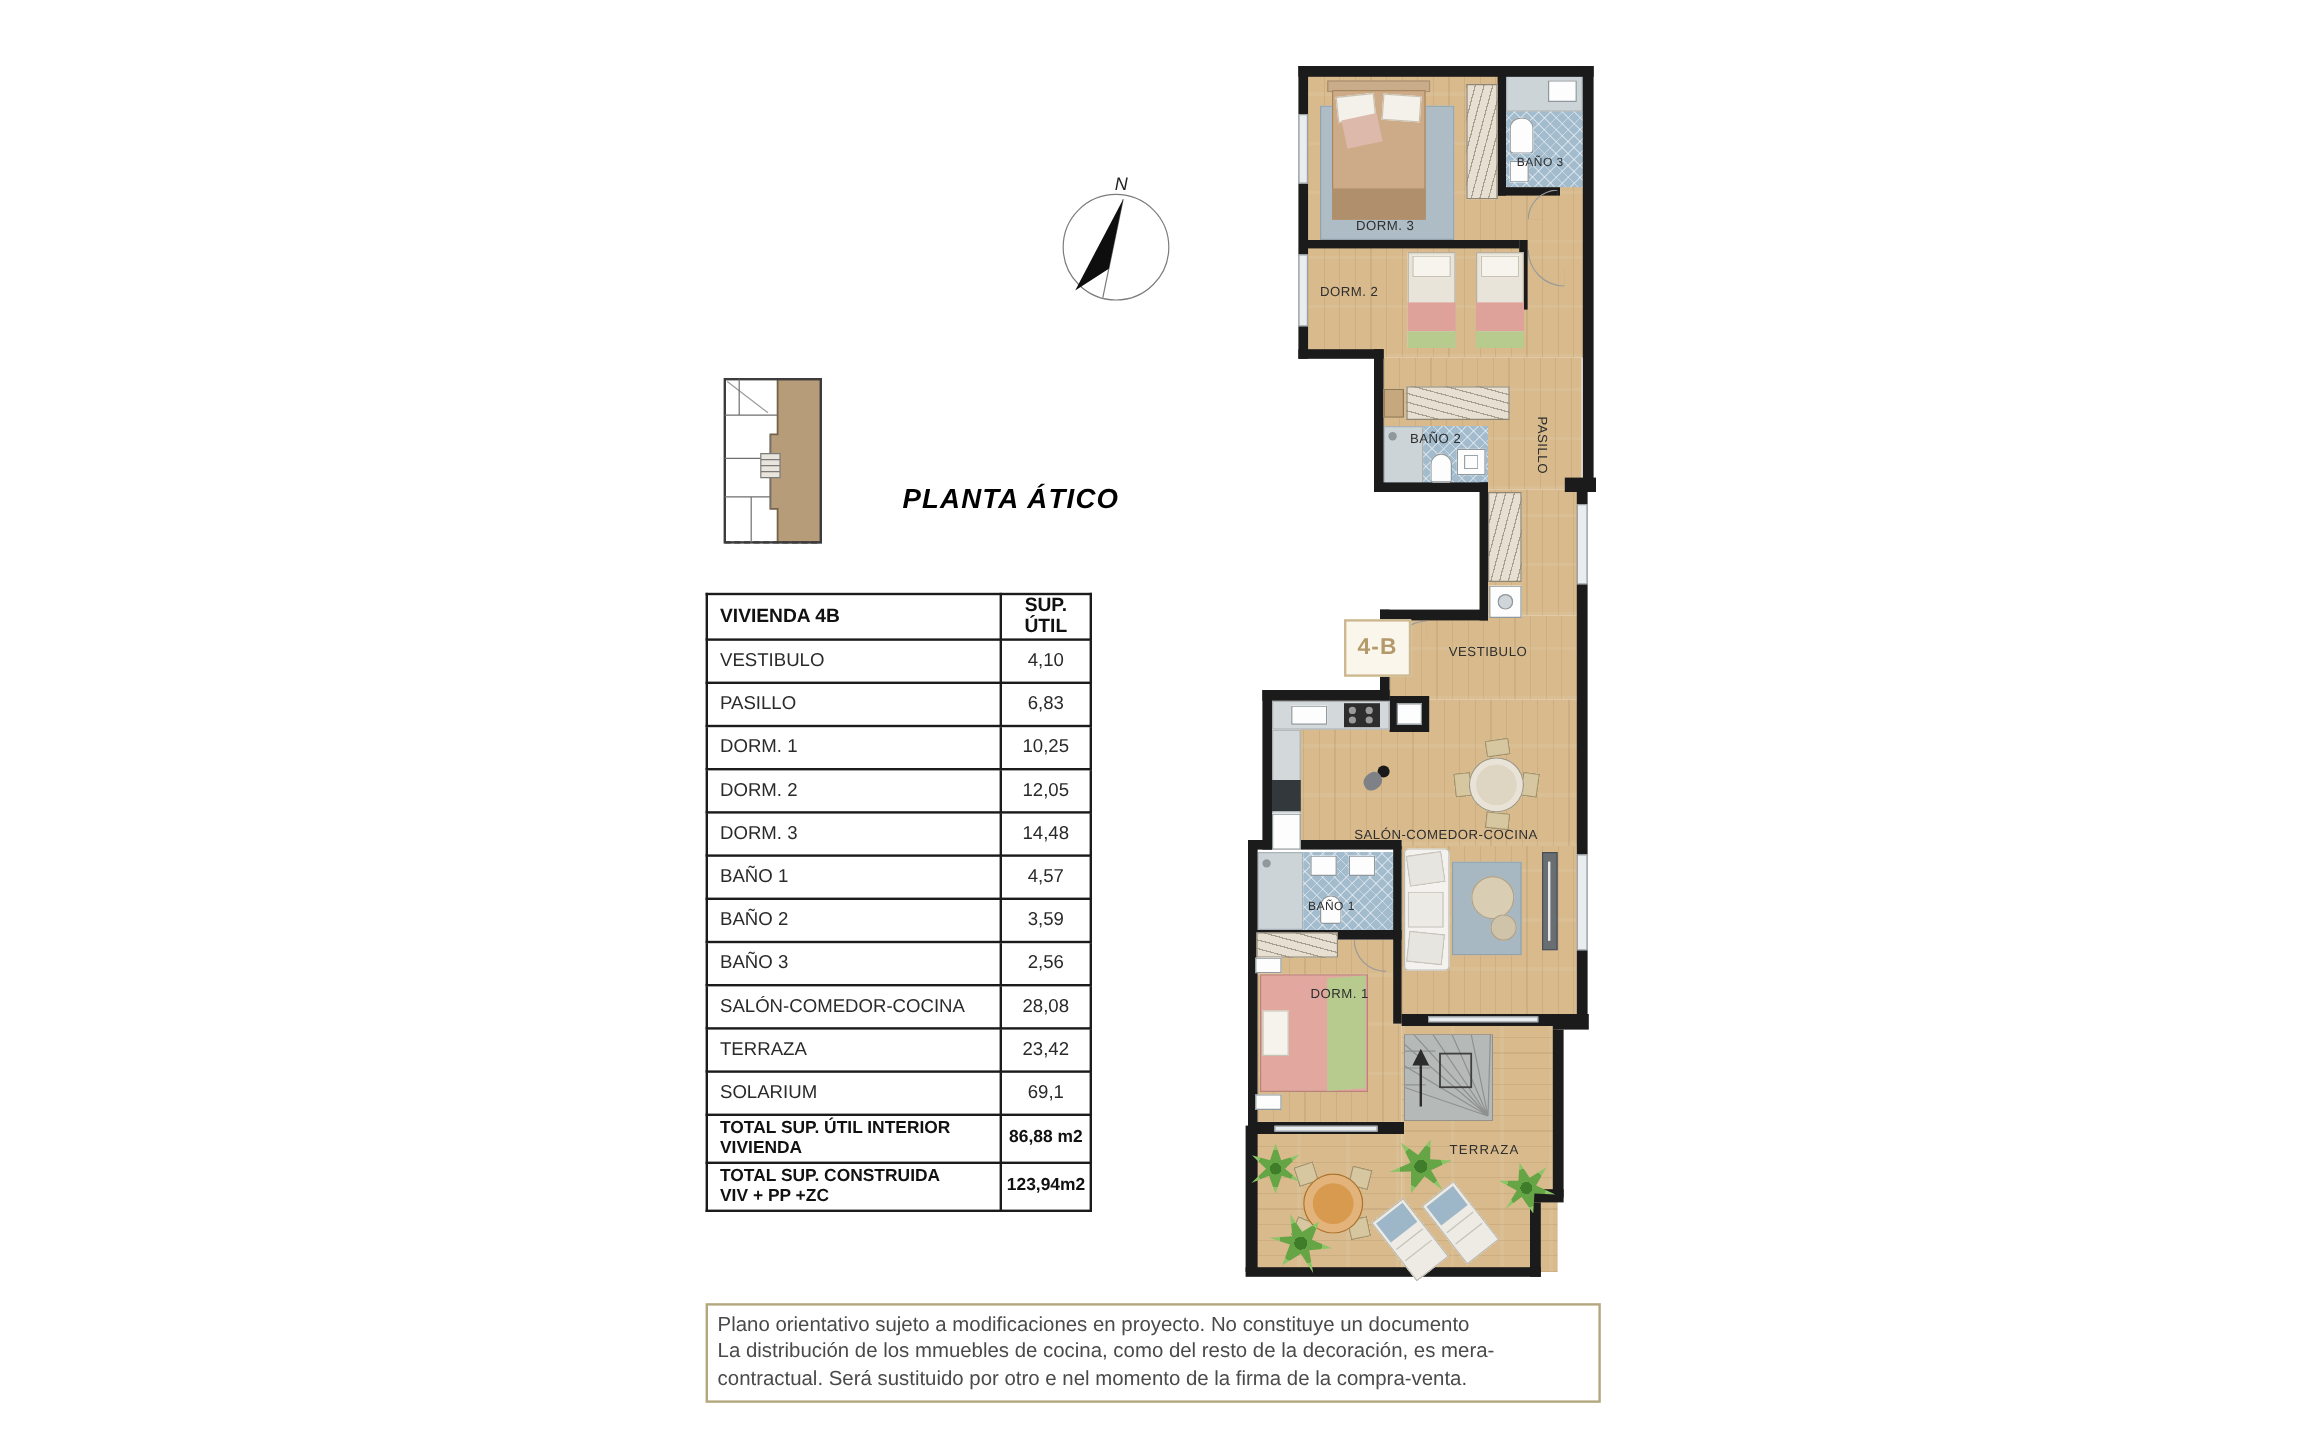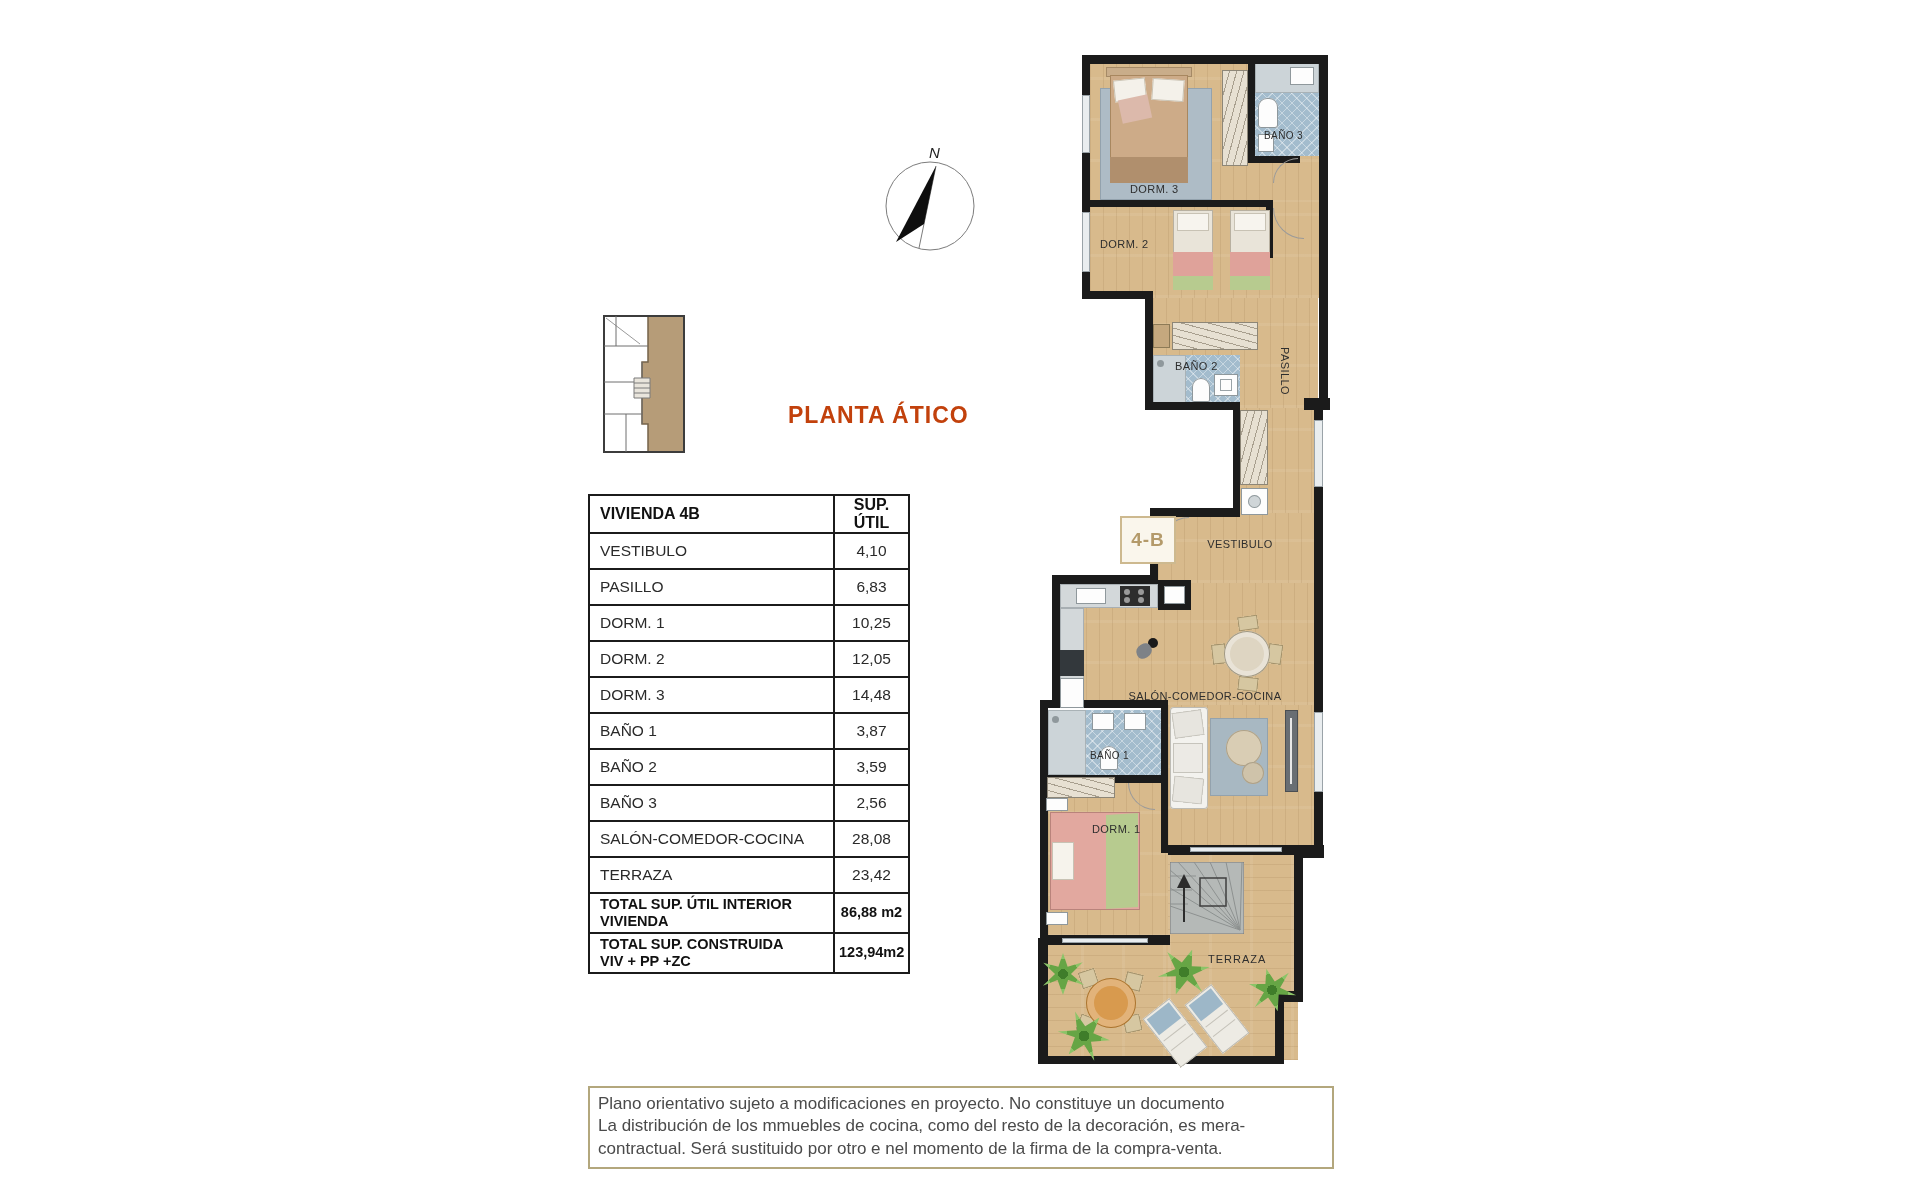--- a/index.html
+++ b/index.html
@@ -1,21 +1,21 @@
 <!DOCTYPE html>
 <html><head>
 <meta charset="utf-8">
 <style>
   html,body{margin:0;padding:0;}
   body{width:1920px;height:1200px;background:#ffffff;position:relative;overflow:hidden;
        font-family:"Liberation Sans",sans-serif;color:#1c1c1c;}
   .abs{position:absolute;}
 
   
-  #page-title{left:788px;top:402px;font-size:23px;font-weight:bold;letter-spacing:1px;color:#c2410c;}
+  #page-title{left:752px;top:402px;font-size:23px;font-weight:bold;letter-spacing:1px;color:#000000;font-style:italic;}
 
   
   #area-table{left:588px;top:494px;border-collapse:collapse;table-layout:fixed;width:322px;background:#fff;}
   #area-table td{border:2px solid #1b1b1b;padding:0 6px 0 10px;font-size:15.5px;color:#2a2a2a;height:34px;vertical-align:middle;}
   #area-table td.val{text-align:center;padding:0 4px;}
   #area-table tr.hdr td{font-weight:bold;font-size:16px;color:#111;height:29px;}
   #area-table tr.tot td{font-weight:bold;font-size:14.5px;line-height:1.18;height:38px;color:#111;}
   .tot-label{white-space:pre-line;}
 
   
@@ -97,37 +97,41 @@
   <tr>
         <td>DORM. 2</td>
         <td class="val">12,05</td>
       </tr>
   <tr>
         <td>DORM. 3</td>
         <td class="val">14,48</td>
       </tr>
   <tr>
         <td>BAÑO 1</td>
-        <td class="val">3,87</td>
+        <td class="val">4,57</td>
       </tr>
   <tr>
         <td>BAÑO 2</td>
         <td class="val">3,59</td>
       </tr>
   <tr>
         <td>BAÑO 3</td>
         <td class="val">2,56</td>
       </tr>
   <tr>
         <td>SALÓN-COMEDOR-COCINA</td>
         <td class="val">28,08</td>
       </tr>
   <tr>
         <td>TERRAZA</td>
         <td class="val">23,42</td>
+      </tr>
+  <tr>
+        <td>SOLARIUM</td>
+        <td class="val">69,1</td>
       </tr>
   <tr class="tot">
         <td class="tot-label">TOTAL SUP. ÚTIL INTERIOR
 VIVIENDA</td>
         <td class="val">86,88 m2</td>
       </tr>
   <tr class="tot">
         <td class="tot-label">TOTAL SUP. CONSTRUIDA
 VIV + PP +ZC</td>
         <td class="val">123,94m2</td>

